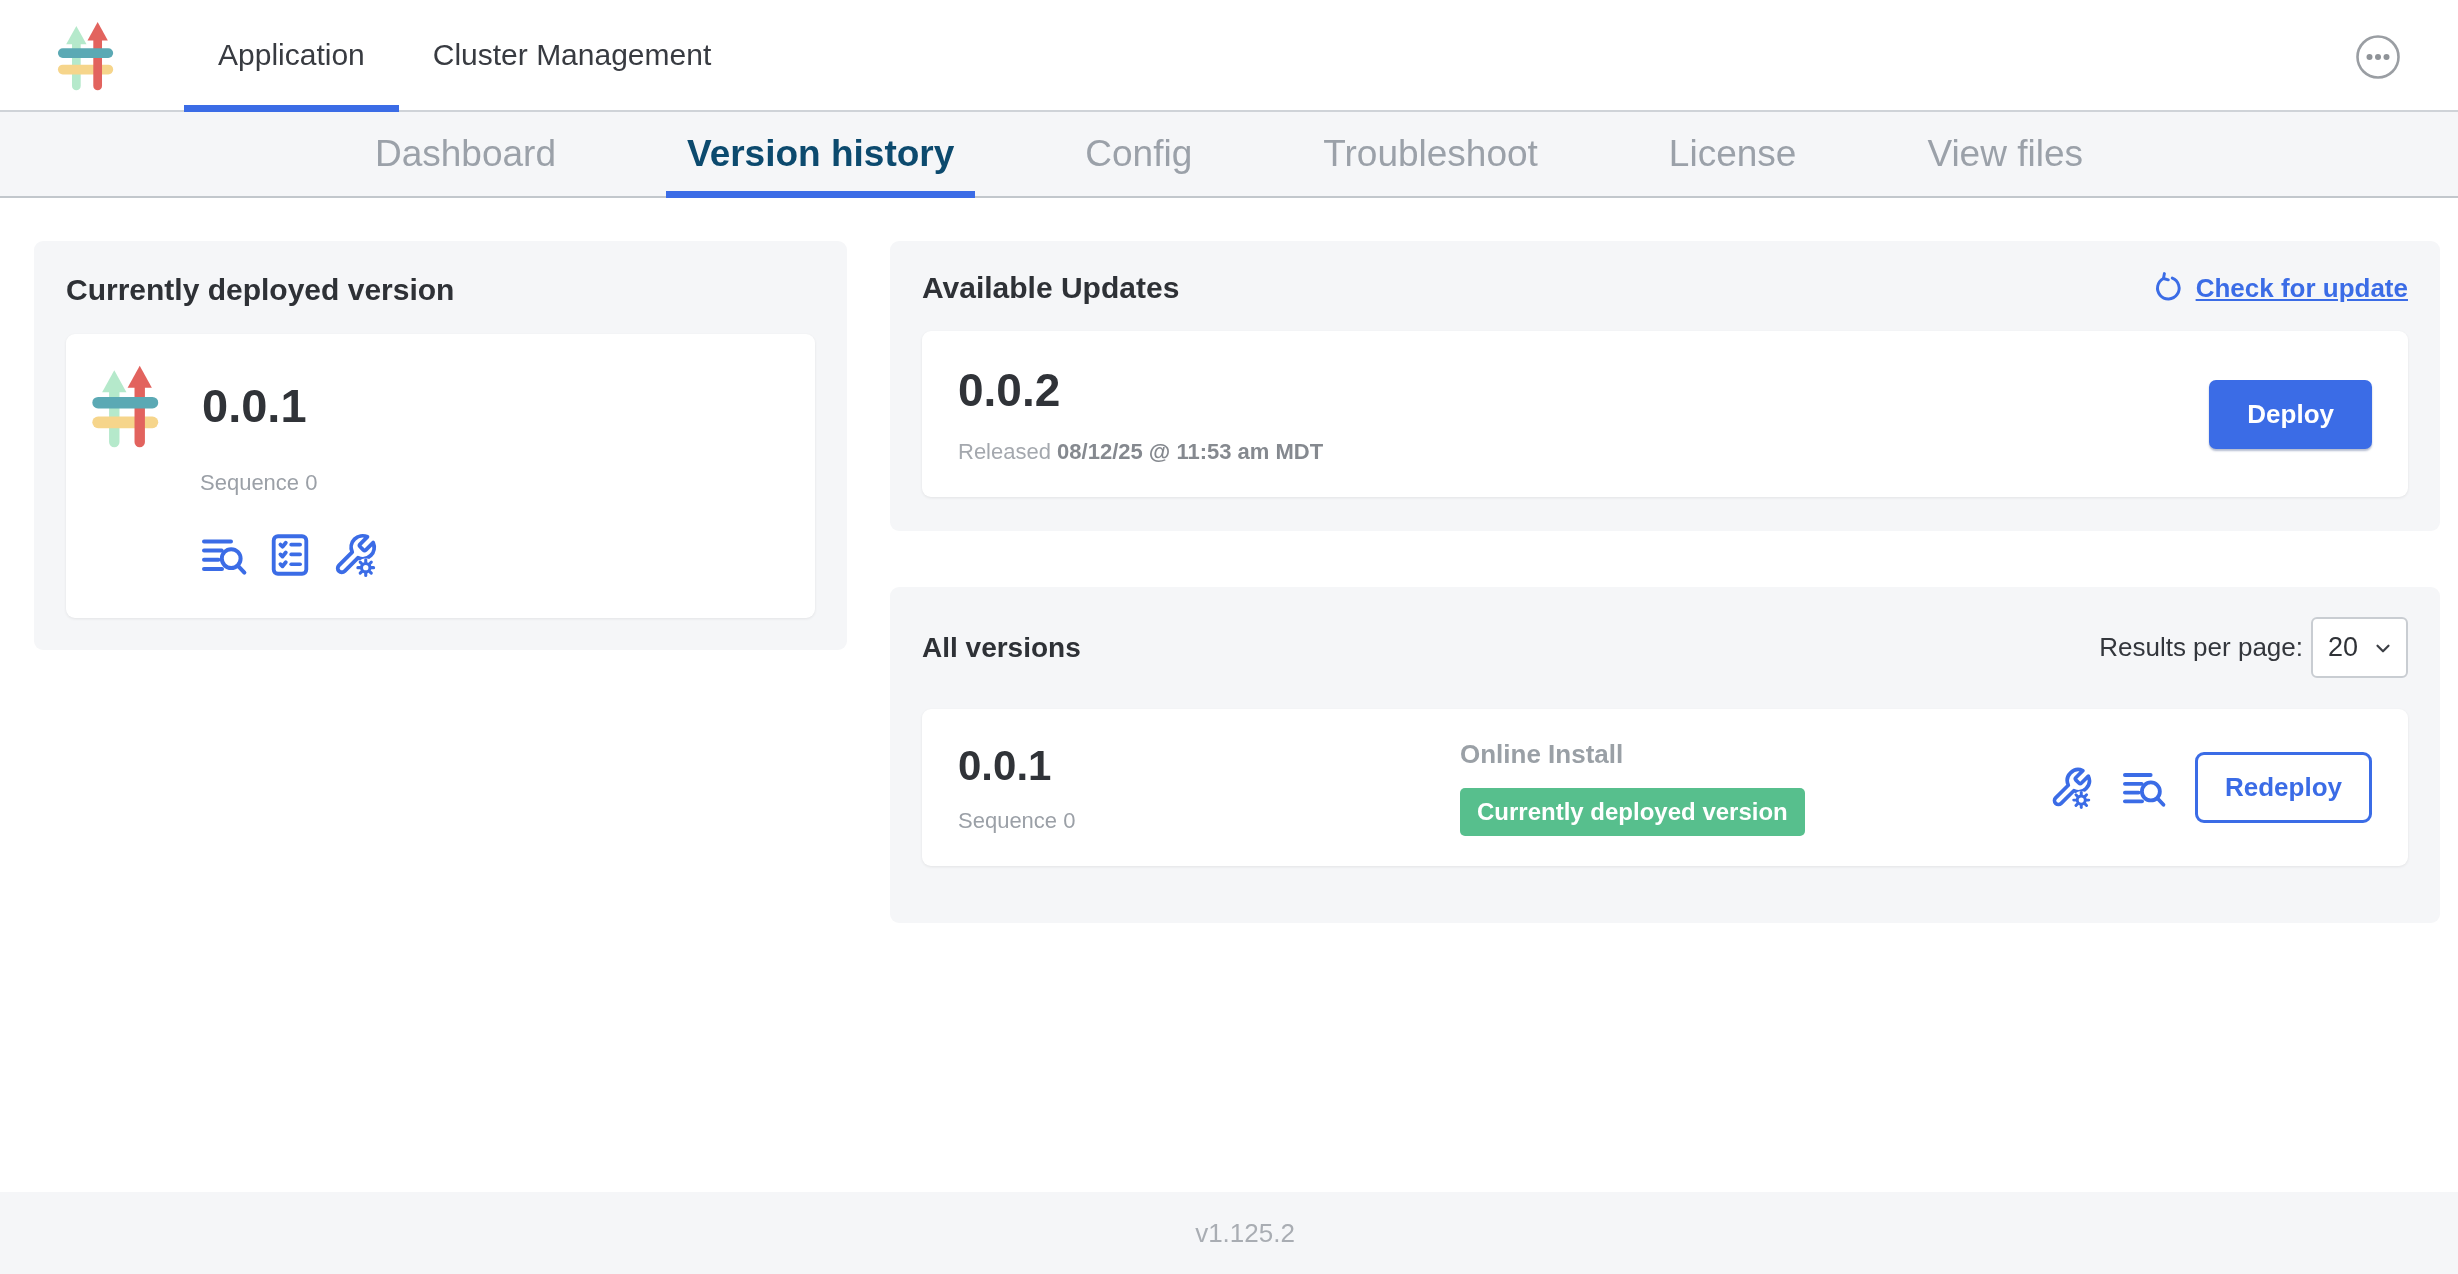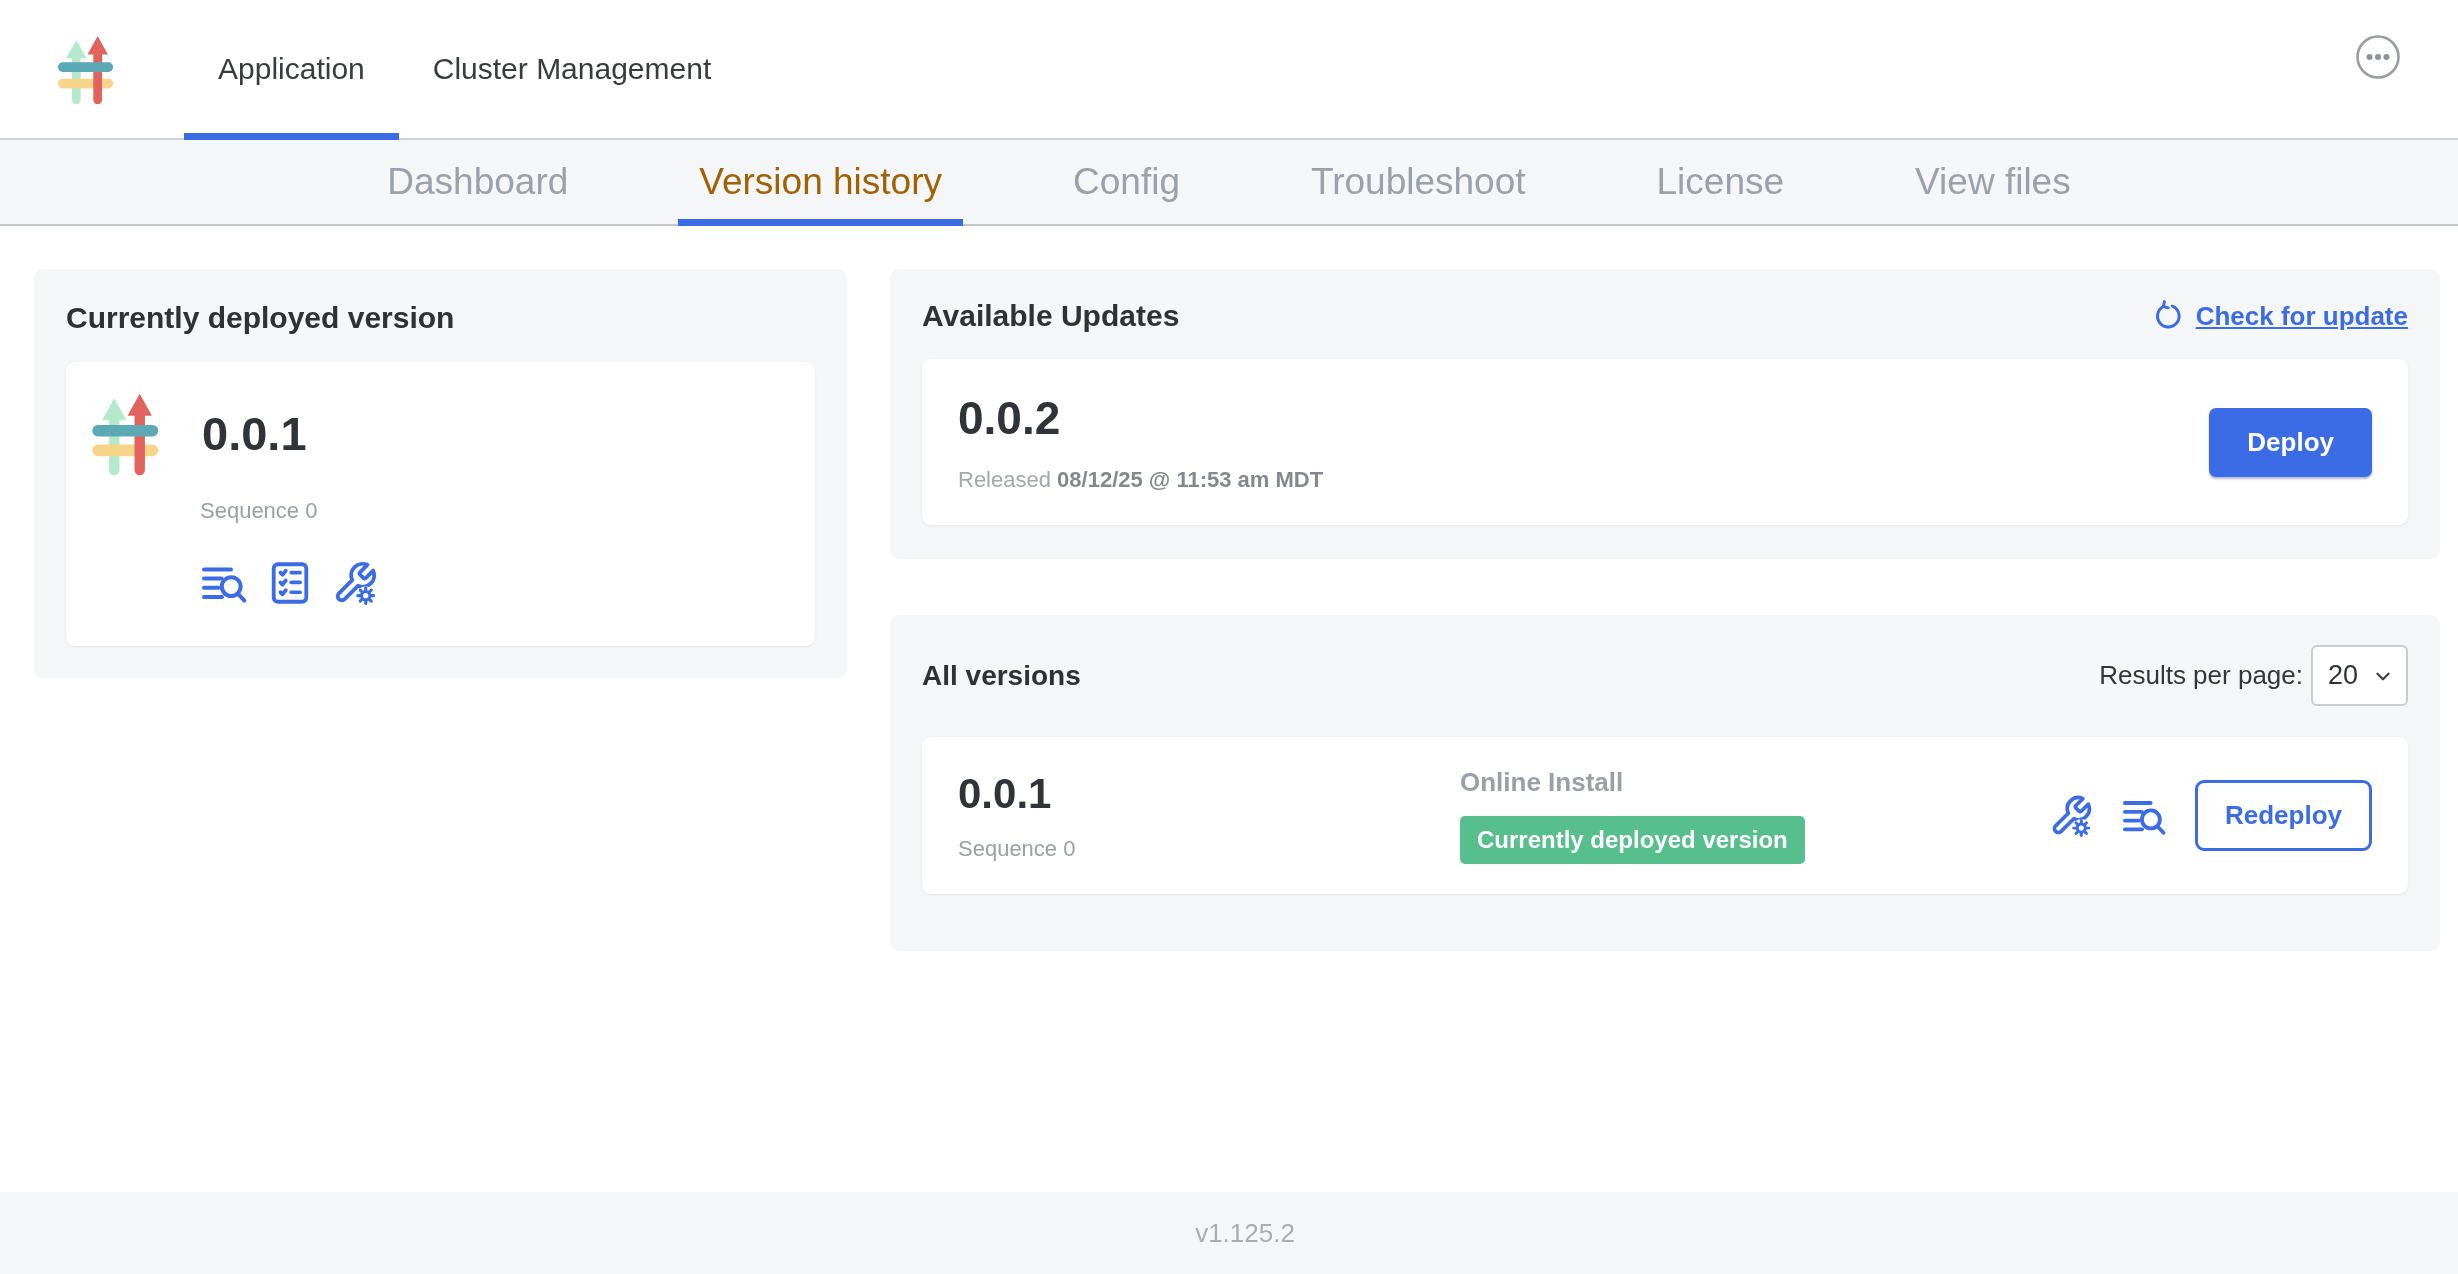--- a/index.html
+++ b/index.html
@@ -5,21 +5,21 @@
   * { margin:0; padding:0; box-sizing:border-box; }
   html,body { width:2458px; height:1274px; }
   body {
     font-family:"Liberation Sans","DejaVu Sans",sans-serif;
     background:#ffffff; color:#2f3237;
   }
   .page { width:2458px; height:1274px; display:flex; flex-direction:column; overflow:hidden; }
 
   
   .header {
-    height:140px; background:#fff; border-bottom:2px solid #cfd3d8;
+    height:112px; background:#fff; border-bottom:2px solid #cfd3d8;
     display:flex; align-items:stretch; position:relative; flex:0 0 auto;
   }
   .logo-wrap { display:flex; align-items:center; margin-left:56px; }
   .header-tabs { display:flex; margin-left:66px; }
   .header-tab {
     display:flex; align-items:center; padding:0 34px; font-size:30px; color:#383b41;
     position:relative; cursor:pointer;
   }
   .header-tab .tab-underline { position:absolute; left:0; right:0; bottom:-2px; height:7px; background:#3b6ce6; }
   .ellipsis-btn {
@@ -29,21 +29,21 @@
 
   
   .subnav {
     height:86px; background:#f5f6f8; border-bottom:2px solid #c2c7cc;
     display:flex; justify-content:center; gap:89px; flex:0 0 auto;
   }
   .subnav-item {
     display:flex; align-items:center; padding:0 21px; font-size:37px; color:#9ba1a9;
     position:relative; cursor:pointer; text-decoration:none;
   }
-  .subnav-item.active { color:#a16207; font-weight:400; }
+  .subnav-item.active { color:#0c4a6e; font-weight:700; }
   .subnav-item .nav-underline { position:absolute; left:0; right:0; bottom:-2px; height:7px; background:#3b6ce6; }
 
   
   .main { flex:1 1 auto; display:flex; align-items:flex-start; padding-top:43px; background:#fff; }
 
   .panel { background:#f5f6f8; border-radius:9px; }
   .card { background:#fff; border-radius:9px; box-shadow:0 1px 3px rgba(0,0,0,.08); }
 
   
   .current-panel { margin-left:34px; width:813px; padding:32px; }

